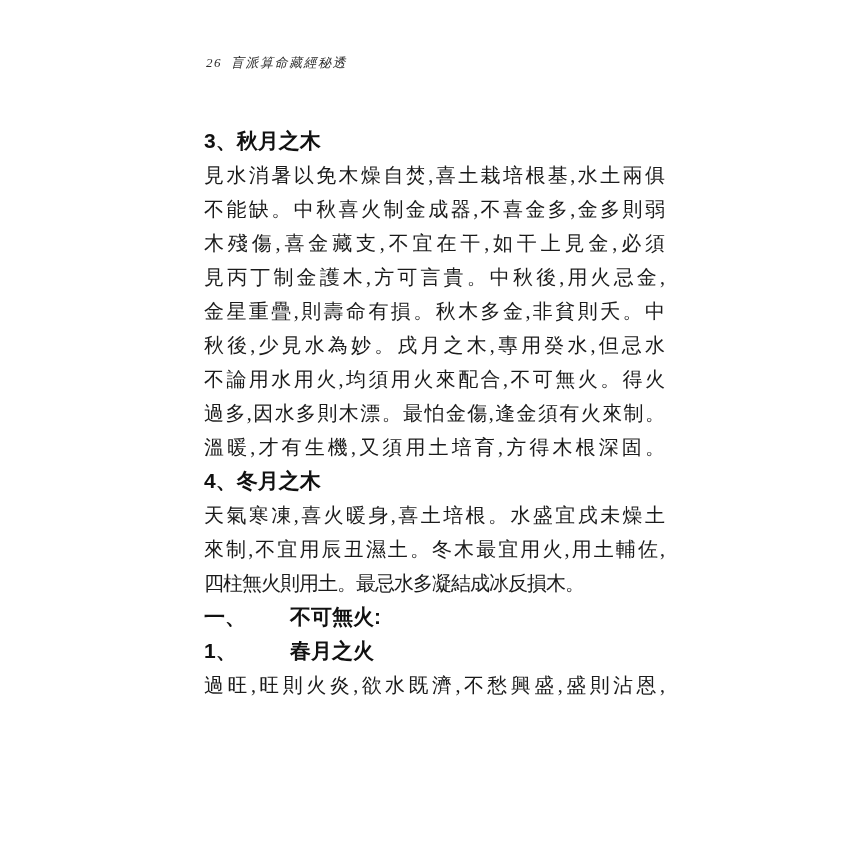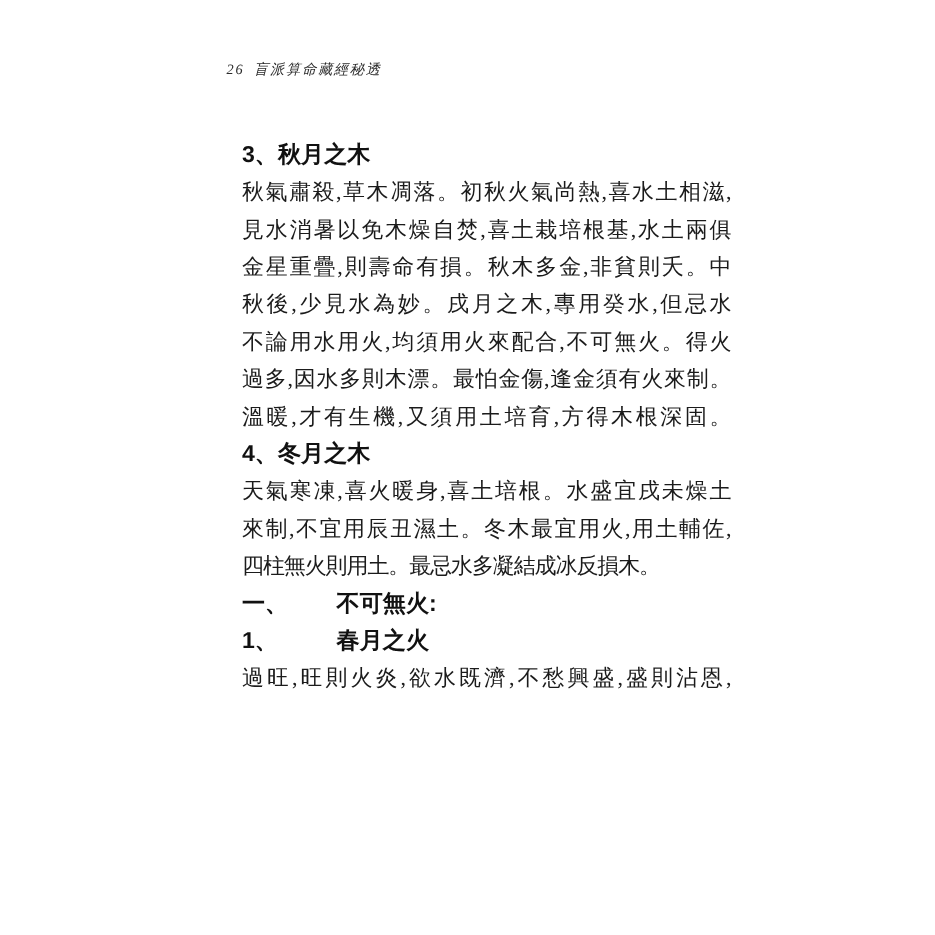--- a/index.html
+++ b/index.html
@@ -43,21 +43,20 @@
     height: 34px;
     line-height: 34px;
     font-size: 20px;
     letter-spacing: -1px;
     color: #1b1b1b;
     text-align: justify;
     text-align-last: justify;
     text-justify: inter-character;
     white-space: nowrap;
     overflow: visible;
-    margin-left: 16px;
   }
   .row.heading,
   .row.list_heading {
     font-family: "Liberation Sans", sans-serif;
     font-weight: bold;
     font-size: 21px;
     letter-spacing: 0;
     color: #111;
     text-align: left;
     text-align-last: left;
@@ -75,22 +74,24 @@
 <body>
 
 <div class="page">
 
   <div class="page-header">
     <span class="page-number">26</span><span class="book-title">盲派算命藏經秘透</span>
   </div>
 
   <div class="page-body">
       <div class="row heading">3、秋月之木</div>
-      <div class="row line">秋氣肅殺,草木凋落。初秋火氣尚熱,喜水土相滋,</div>
       <div class="row line">見水消暑以免木燥自焚,喜土栽培根基,水土兩俱</div>
+      <div class="row line">不能缺。中秋喜火制金成器,不喜金多,金多則弱</div>
+      <div class="row line">木殘傷,喜金藏支,不宜在干,如干上見金,必須</div>
+      <div class="row line">見丙丁制金護木,方可言貴。中秋後,用火忌金,</div>
       <div class="row line">金星重疊,則壽命有損。秋木多金,非貧則夭。中</div>
       <div class="row line">秋後,少見水為妙。戌月之木,專用癸水,但忌水</div>
       <div class="row line">不論用水用火,均須用火來配合,不可無火。得火</div>
       <div class="row line">過多,因水多則木漂。最怕金傷,逢金須有火來制。</div>
       <div class="row line">溫暖,才有生機,又須用土培育,方得木根深固。</div>
       <div class="row heading">4、冬月之木</div>
       <div class="row line">天氣寒凍,喜火暖身,喜土培根。水盛宜戌未燥土</div>
       <div class="row line">來制,不宜用辰丑濕土。冬木最宜用火,用土輔佐,</div>
       <div class="row line_short">四柱無火則用土。最忌水多凝結成冰反損木。</div>
       <div class="row list_heading"><span class="num">一、</span><span class="title">不可無火:</span></div>

